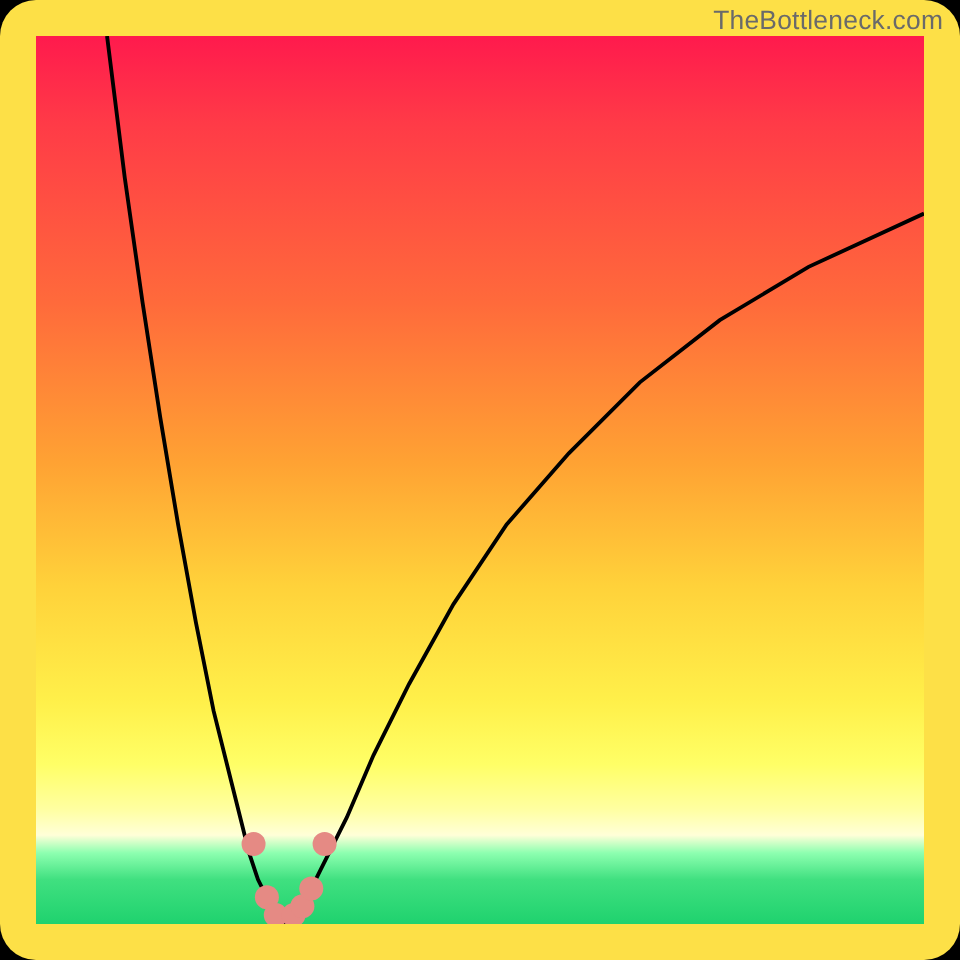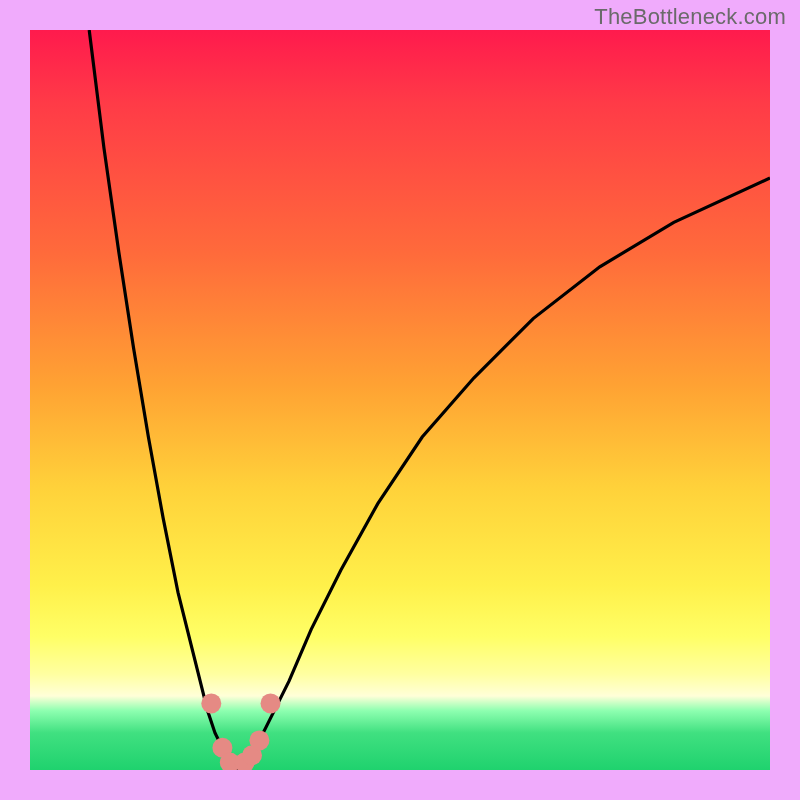--- a/index.html
+++ b/index.html
@@ -10,21 +10,22 @@
     overflow: hidden;
     background: #000;
     font-family: Arial, Helvetica, sans-serif;
   }
   .frame {
     position: absolute;
     left: 0;
     top: 0;
     width: 800px;
     height: 800px;
-    background: #f0abfc;
+    background: #fde047;
+    border-radius: 30px;
   }
   .plot {
     position: absolute;
     left: 30px;
     top: 30px;
     width: 740px;
     height: 740px;
     
     background: linear-gradient(to bottom,
       #ff1a4d 0%,

